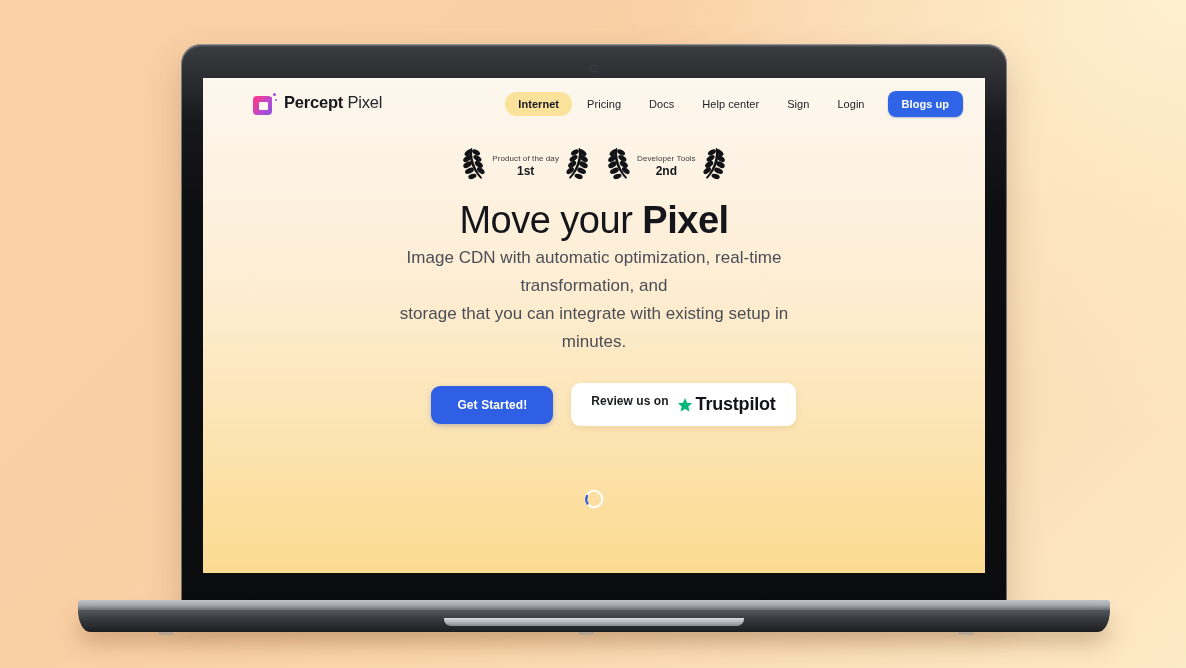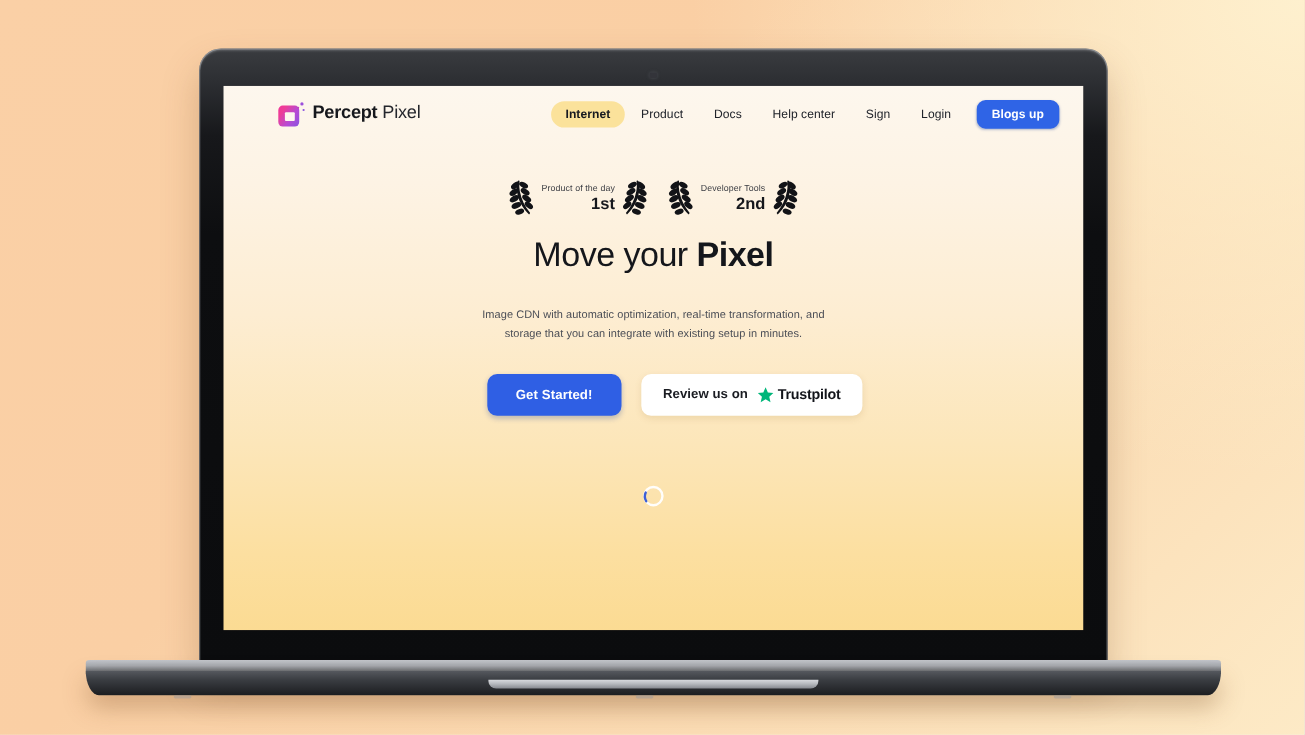--- a/index.html
+++ b/index.html
@@ -105,53 +105,53 @@
     white-space:nowrap; letter-spacing:.05px;
   }
   .nav-link.active { background:#FBE29B; font-weight:600; color:#171920; }
   .nav-cta {
     font-size:11px; font-weight:700; color:#fff; background:#2F64E6;
     padding:7px 14px; border-radius:8px; margin-left:8px; letter-spacing:.05px;
     box-shadow:0 1px 2px rgba(20,60,150,.3);
   }
 
   
-  .badges { display:flex; gap:18px; margin-top:32px; }
+  .badges { display:flex; gap:18px; margin-top:16px; }
   .badge { display:flex; align-items:flex-end; gap:4px; }
   .badge-text { text-align:center; padding-bottom:2px; }
   .badge-line1 { font-size:8px; color:#3A3C42; letter-spacing:.1px; white-space:nowrap; }
-  .badge-line2 { font-size:15px; font-weight:700; color:#15171C; margin-top:1px;text-align:right; }
+  .badge-line2 { font-size:12px; font-weight:700; color:#15171C; margin-top:1px; }
 
   
   h1 {
-    margin-top:18px; text-align:center; font-size:31px; line-height:1.17;
+    margin-top:18px; text-align:center; font-size:38px; line-height:1.17;
     font-weight:400; color:#14161B; letter-spacing:-.5px;
   }
   h1 b { font-weight:700; }
 
   .sub {
-    margin-top:29px; text-align:center; font-size:10px; line-height:1.63;
+    margin-top:2px; text-align:center; font-size:17px; line-height:1.63;
     color:#4B4E56; max-width:400px; letter-spacing:.04px;
   }
 
   
   .cta-row { display:flex; align-items:center; gap:18px; margin-top:28px;padding-left:39px; }
   .btn-primary {
     background:#2F5FE4; color:#fff; font-size:12px; font-weight:700;
     padding:12px 26px; border-radius:9px; letter-spacing:.1px;
     box-shadow:0 2px 5px rgba(25,60,150,.25);
   }
   .btn-trust {
     background:#fff; border-radius:9px; padding:11px 20px;
     display:flex; align-items:flex-start; gap:8px;
     box-shadow:0 2px 6px rgba(170,130,70,.16);
   }
   .trust-label { font-size:12px; font-weight:600; color:#1A1C22; letter-spacing:.05px; }
   .trust-brand { display:flex; align-items:center; gap:3px; }
-  .trust-name { font-size:13px; font-weight:700; color:#12141A; letter-spacing:-.2px; }
+  .trust-name { font-size:18px; font-weight:700; color:#12141A; letter-spacing:-.2px; }
 
   
   .spinner-wrap { margin-top:62px; }
   .spinner { width:22px; height:22px; }
 </style>
 </head>
 <body>
 
 <div id="laptop">
 
@@ -171,21 +171,21 @@
               <div class="logo-hole"></div>
               <div class="logo-dot d1"></div>
               <div class="logo-dot d2"></div>
               <div class="logo-dot d3"></div>
             </div>
             <div class="brand-name"><b>Percept</b><span> Pixel</span></div>
           </div>
 
           <div class="nav-links">
             <div class="nav-link active">Internet</div>
-            <div class="nav-link">Product</div>
+            <div class="nav-link">Pricing</div>
             <div class="nav-link">Docs</div>
             <div class="nav-link">Help center</div>
             <div class="nav-link">Sign</div>
             <div class="nav-link">Login</div>
             <div class="nav-cta">Blogs up</div>
           </div>
         </div>
 
         <div class="badges">
 

